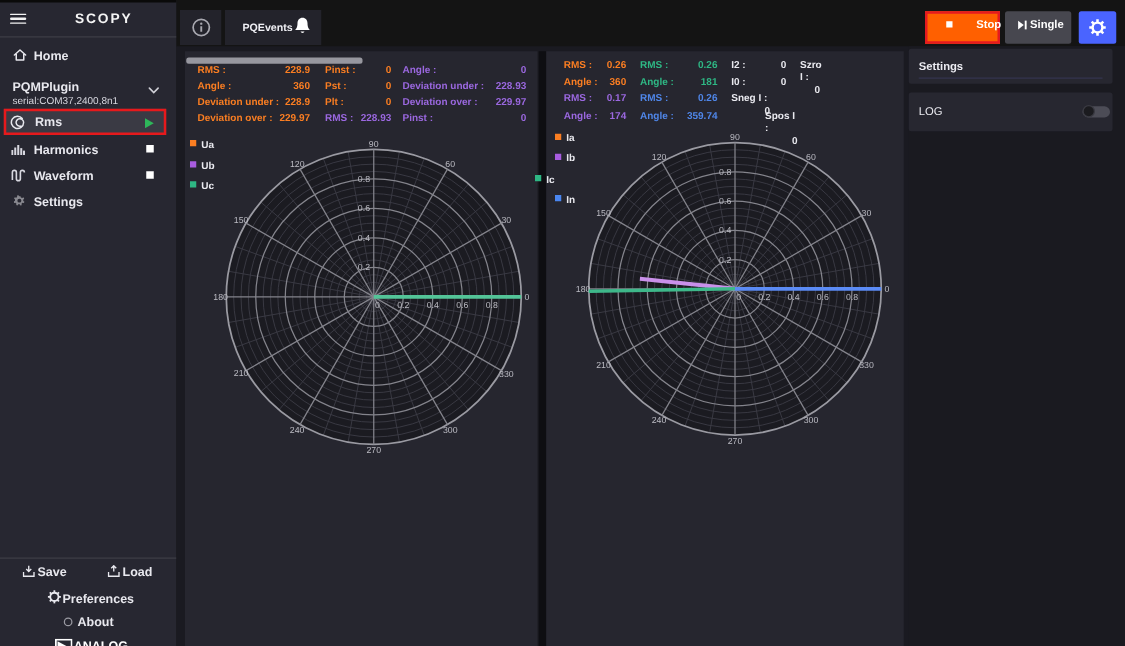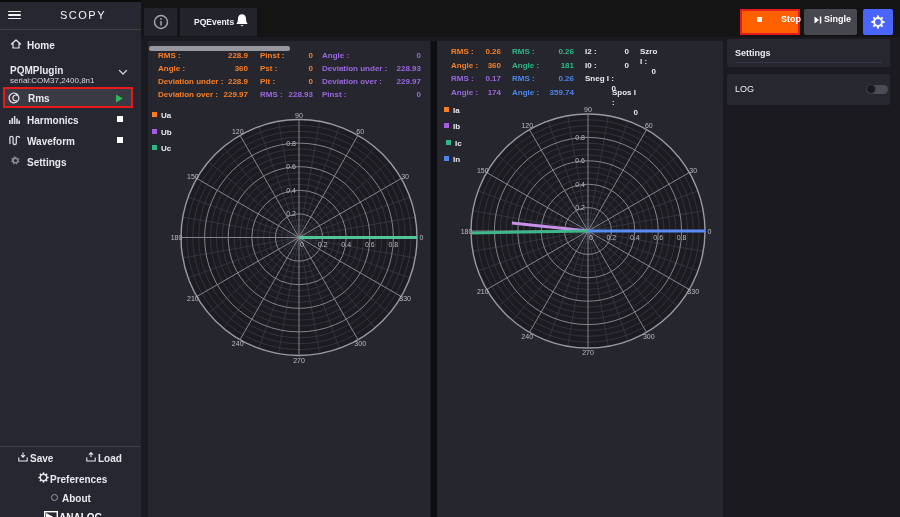--- a/index.html
+++ b/index.html
@@ -11,21 +11,21 @@
 </style></head><body>
 <div class="abs" style="left:141px;top:0;width:759px;height:37px;background:#141414"></div>
 <div class="abs" style="left:141px;top:37px;width:759px;height:480px;background:#1a1a21"></div>
 <div class="abs" style="left:148px;top:41px;width:282px;height:476px;background:#26262f"></div>
 <div class="abs" style="left:431px;top:41px;width:6px;height:476px;background:#0e0e12"></div>
 <div class="abs" style="left:437px;top:41px;width:286px;height:476px;background:#26262f"></div>
 <div class="abs" style="left:0;top:0;width:141px;height:517px;background:#272731;border-top:2px solid #0a0a0a;box-sizing:border-box"></div>
 <div class="abs" style="left:7.5px;top:10.5px;width:13px;height:1.8px;background:#f2f2f2;border-radius:1px"></div>
 <div class="abs" style="left:7.5px;top:14px;width:13px;height:1.8px;background:#f2f2f2;border-radius:1px"></div>
 <div class="abs" style="left:7.5px;top:17.5px;width:13px;height:1.8px;background:#f2f2f2;border-radius:1px"></div>
-<div class="abs" style="left:60px;top:8.5px;width:60px;height:12px;font-size:11px;font-weight:normal;color:#f5f5f5;letter-spacing:1.5px">SCOPY</div>
+<div class="abs" style="left:60px;top:8.5px;width:60px;height:12px;font-size:11px;font-weight:bold;color:#f5f5f5;letter-spacing:1.5px">SCOPY</div>
 <div class="abs" style="left:0;top:29px;width:141px;height:1px;background:#3e3e46"></div>
 <svg class="abs" style="left:10px;top:38px" width="12" height="12" viewBox="0 0 12 12">
 <path d="M1.5 6 L6 2 L10.5 6 M3 5.2 V10 H9 V5.2" fill="none" stroke="#e8e8ee" stroke-width="1.2" stroke-linejoin="round" stroke-linecap="round"></path>
   </svg>
 <div class="abs sbitem" style="left:27px;top:39.5px">Home</div>
 <div class="abs sbitem" style="left:10px;top:65px">PQMPlugin</div>
 <div class="abs" style="left:10px;top:76px;font-size:8px;color:#d6d6de">serial:COM37,2400,8n1</div>
 <svg class="abs" style="left:118px;top:69px" width="10" height="7" viewBox="0 0 10 7">
 <path d="M1.5 1.5 L5 5 L8.5 1.5" fill="none" stroke="#cfcfd6" stroke-width="1.3" stroke-linecap="round"></path>
   </svg>
@@ -302,21 +302,21 @@
 <div class="abs cell" style="left:612px;top:87.5px;width:26px;color:#e9e9ef">
     <span class="cl">Spos I :</span>
     <span class="cr">0</span>
   </div>
 <div class="abs cell" style="left:640px;top:47px;width:16px;color:#e9e9ef">
     <span class="cl">Szro I :</span>
     <span class="cr">0</span>
   </div>
 <div class="abs leg" style="left:444px;top:105.5px"><span class="sq" style="background:#fb7e22"></span>Ia</div>
 <div class="abs leg" style="left:444px;top:122px"><span class="sq" style="background:#a85ce0"></span>Ib</div>
-<div class="abs leg" style="left:446px;top:138.5px"><span class="sq" style="background:#2eb784"></span>Ic</div>
+<div class="abs leg" style="left:428px;top:138.5px"><span class="sq" style="background:#2eb784"></span>Ic</div>
 <div class="abs leg" style="left:444px;top:154.5px"><span class="sq" style="background:#4a86f0"></span>In</div>
 <svg class="abs" style="left:437px;top:41px" width="286" height="476">
 <circle cx="151" cy="190" r="117" fill="#1b1b21"></circle>
     <circle cx="151" cy="190" r="5.9" fill="none" stroke="#3b3b44" stroke-width="0.75"></circle>
     <circle cx="151" cy="190" r="11.7" fill="none" stroke="#3b3b44" stroke-width="0.75"></circle>
     <circle cx="151" cy="190" r="17.6" fill="none" stroke="#3b3b44" stroke-width="0.75"></circle>
     <circle cx="151" cy="190" r="29.2" fill="none" stroke="#3b3b44" stroke-width="0.75"></circle>
     <circle cx="151" cy="190" r="35.1" fill="none" stroke="#3b3b44" stroke-width="0.75"></circle>
     <circle cx="151" cy="190" r="41.0" fill="none" stroke="#3b3b44" stroke-width="0.75"></circle>
     <circle cx="151" cy="190" r="52.6" fill="none" stroke="#3b3b44" stroke-width="0.75"></circle>

